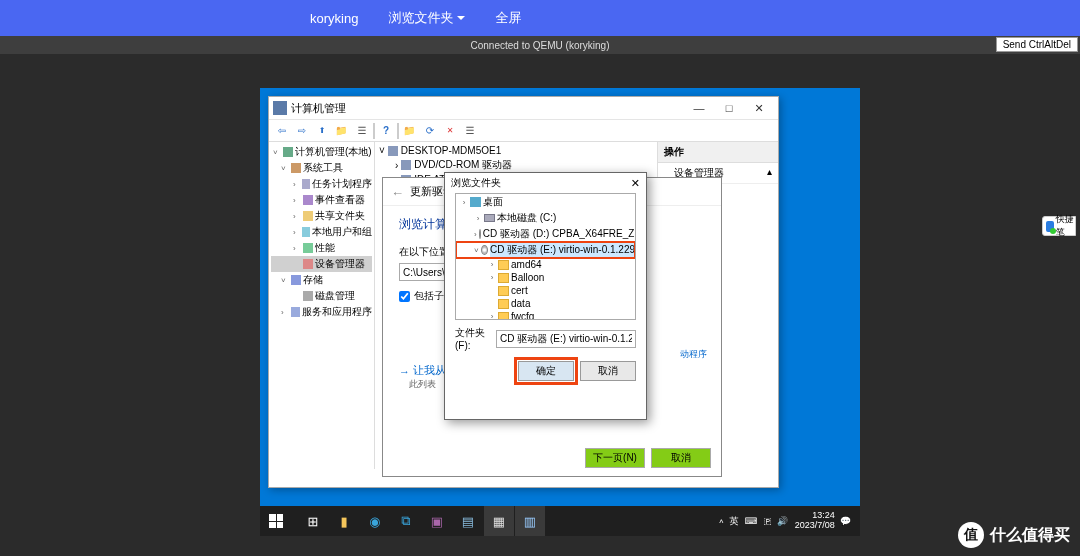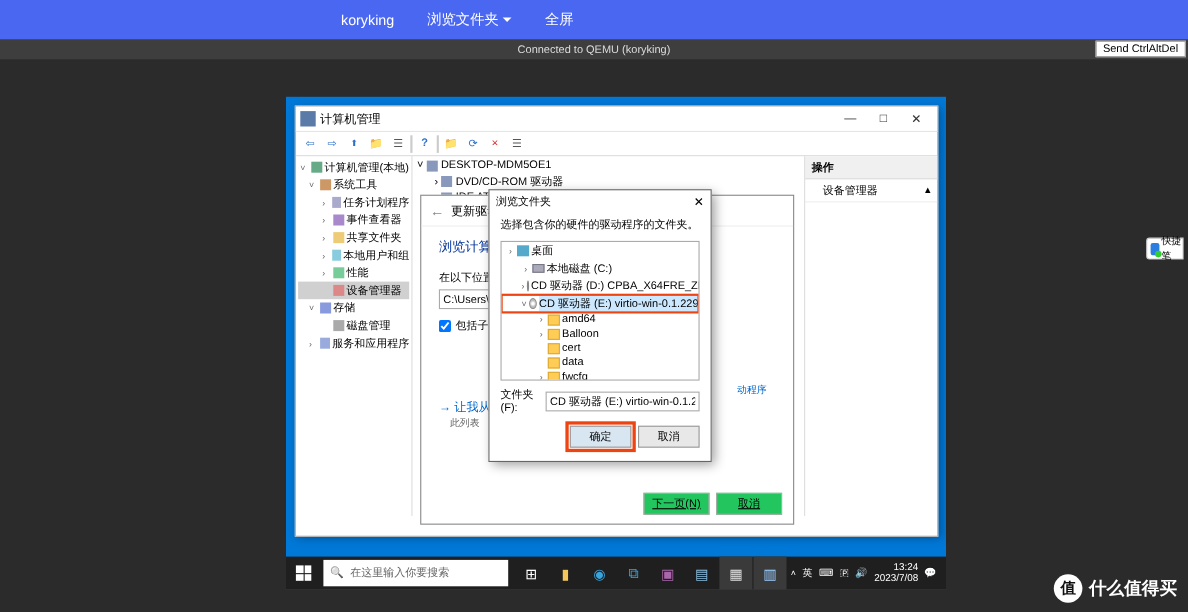--- a/index.html
+++ b/index.html
@@ -11,21 +11,21 @@
 .dropdown-caret { width: 0; height: 0; border-left: 4px solid transparent; border-right: 4px solid transparent; border-top: 4px solid #fff; }
 
 
 .subbar { height: 18px; background: #3e3e3e; color: #ddd; font-size: 10px; display: flex; align-items: center; justify-content: center; position: relative; }
 .send-ctrl { position: absolute; right: 2px; top: 1px; background: #fff; color: #000; padding: 1px 6px; font-size: 10px; border: 1px solid #999; margin-left: 30px; }
 
 
 .desktop-wrap { position: absolute; left: 260px; top: 88px; width: 600px; height: 448px; background: #0078d7; }
 
 
-.cm-window { position: absolute; left: 8px; top: 8px; width: 585px; height: 392px; background: #fff; border: 1px solid #aaa; box-shadow: 2px 2px 8px rgba(0,0,0,0.3); }
+.cm-window { position: absolute; left: 8px; top: 8px; width: 511px; height: 392px; background: #fff; border: 1px solid #aaa; box-shadow: 2px 2px 8px rgba(0,0,0,0.3); }
 .cm-titlebar { height: 23px; background: #fff; display: flex; align-items: center; padding: 0 4px; font-size: 11px; border-bottom: 1px solid #e5e5e5; }
 .cm-titlebar .ticon { width: 14px; height: 14px; background: #5a7aa8; margin-right: 4px; }
 .cm-titlebar .spacer { flex: 1; }
 .cm-titlebar .wbtn { width: 30px; text-align: center; font-size: 11px; color: #333; }
 .cm-menubar { height: 18px; display: flex; align-items: center; font-size: 11px; padding: 0 4px; gap: 10px; border-bottom: 1px solid #e5e5e5; }
 .cm-toolbar { height: 22px; display: flex; align-items: center; padding: 0 4px; gap: 2px; border-bottom: 1px solid #ddd; }
 .cm-toolbar .tbtn { width: 18px; height: 18px; border: 1px solid transparent; display: flex; align-items: center; justify-content: center; font-size: 10px; }
 .tbtn.arrow-left::before { content: "⇦"; color: #2a6fc9; }
 .tbtn.arrow-right::before { content: "⇨"; color: #2a6fc9; }
 .tbtn.up::before { content: "⬆"; color: #2a6fc9; font-size: 8px; }
@@ -73,22 +73,22 @@
 .upd-hdr .back { color: #888; font-size: 13px; }
 .upd-body { padding: 10px 16px; }
 .upd-title { color: #003399; font-size: 12px; margin-bottom: 12px; }
 .upd-label { font-size: 10px; margin-bottom: 4px; }
 .upd-input { width: 180px; height: 18px; border: 1px solid #aaa; font-size: 10px; padding: 0 3px; background: #fff; }
 .upd-check { margin-top: 8px; font-size: 10px; display: flex; align-items: center; gap: 4px; }
 .upd-check input { width: 11px; height: 11px; }
 .upd-link { color: #0066cc; font-size: 11px; margin-top: 60px; display: block; }
 .upd-link-sub { color: #666; font-size: 9px; padding-left: 10px; }
 .upd-footer { position: absolute; bottom: 8px; right: 10px; display: flex; gap: 6px; }
-.upd-footer .btn { width: 60px; height: 20px; border: 1px solid #aaa; background: #22c55e; font-size: 10px; display: flex; align-items: center; justify-content: center; text-decoration: underline; }
-.drv-link { color: #0066cc; font-size: 9px; position: absolute; right: 24px; top: 170px; }
+.upd-footer .btn { width: 60px; height: 20px; border: 1px solid #aaa; background: #84cc16; font-size: 10px; display: flex; align-items: center; justify-content: center; }
+.drv-link { color: #0066cc; font-size: 9px; position: absolute; right: 14px; top: 170px; }
 
 
 .bf-dialog { position: absolute; left: 175px; top: 75px; width: 203px; height: 248px; background: #fff; border: 1px solid #666; box-shadow: 3px 3px 10px rgba(0,0,0,0.4); font-size: 10px; z-index: 10; }
 .bf-title { height: 20px; display: flex; align-items: center; justify-content: space-between; padding: 0 6px; font-size: 10px; }
 .bf-title .x { font-size: 11px; }
 .bf-instr { padding: 4px 10px 8px; font-size: 10px; }
 .bf-tree { margin: 0 10px; border: 1px solid #aaa; height: 127px; overflow: hidden; position: relative; background: #fff; }
 .bf-tree .bnode { padding: 1px 0 1px 4px; display: flex; align-items: center; gap: 2px; white-space: nowrap; font-size: 10px; }
 .bf-tree .bl1 { padding-left: 18px; }
 .bf-tree .bl2 { padding-left: 32px; }
@@ -280,21 +280,20 @@
         <div class="btn">下一页(N)</div>
         <div class="btn">取消</div>
       </div>
     </div>
 
     <div class="bf-dialog">
       <div class="bf-title">
         <span>浏览文件夹</span>
         <span class="x">✕</span>
       </div>
-      <div class="bf-instr">选择包含你的硬件的驱动程序的文件夹。</div>
       <div class="bf-tree">
         <div class="bnode">
             <span class="bexp">›</span>
             <span class="bicon desktop"></span>
             <span>桌面</span>
           </div>
         <div class="bnode bl1">
             <span class="bexp">›</span>
             <span class="bicon drive"></span>
             <span>本地磁盘 (C:)</span>
@@ -349,24 +348,20 @@
   </div>
 
   <div class="taskbar">
     <div class="start">
         <div class="win-logo">
           <span></span>
           <span></span>
           <span></span>
           <span></span>
         </div>
-      </div>
-    <div class="search">
-        <span class="sicon"></span>
-        <span>在这里输入你要搜索</span>
       </div>
     <div class="tbicons">
       <div class="ti">⊞</div>
       <div class="ti" style="color:#f5c65b">▮</div>
       <div class="ti" style="color:#39a5dc">◉</div>
       <div class="ti" style="color:#39a5dc">⧉</div>
       <div class="ti" style="color:#a6a">▣</div>
       <div class="ti" style="color:#8bd">▤</div>
       <div class="ti" style="background:#3a3a3a;color:#ddd">▦</div>
       <div class="ti" style="background:#3a3a3a;color:#9cf">▥</div>

